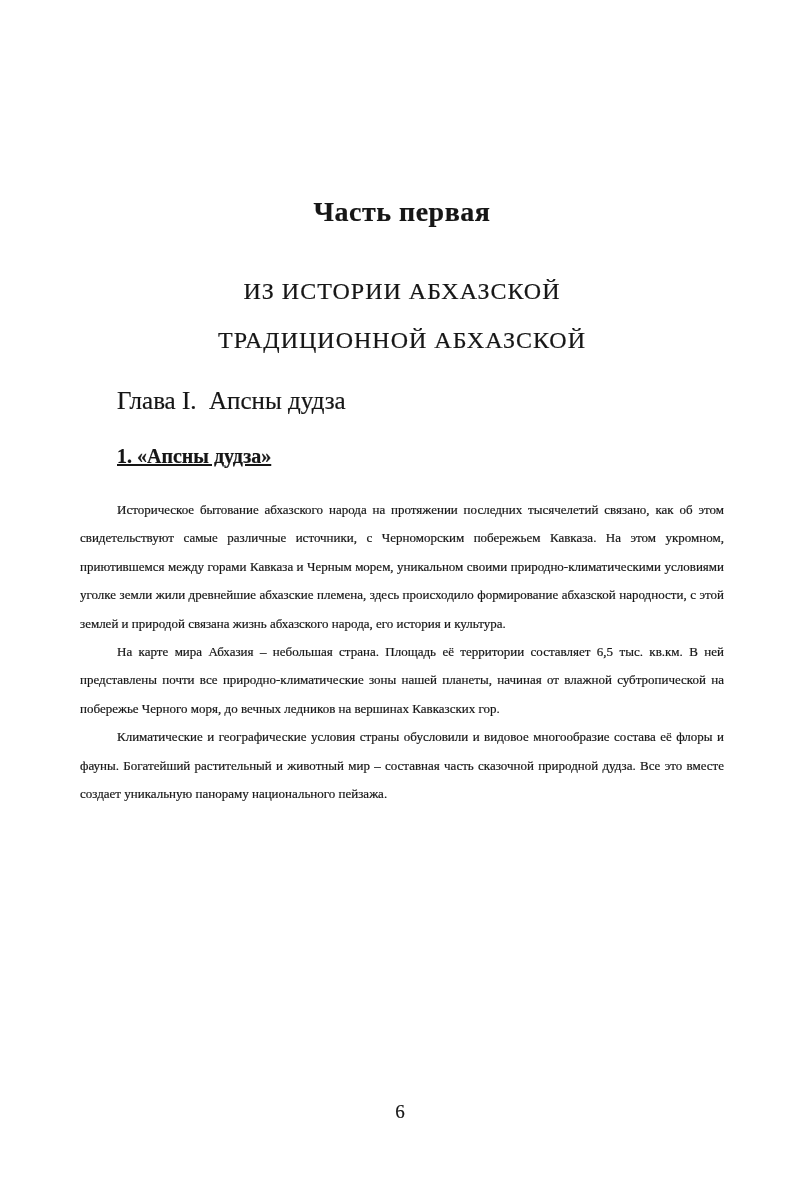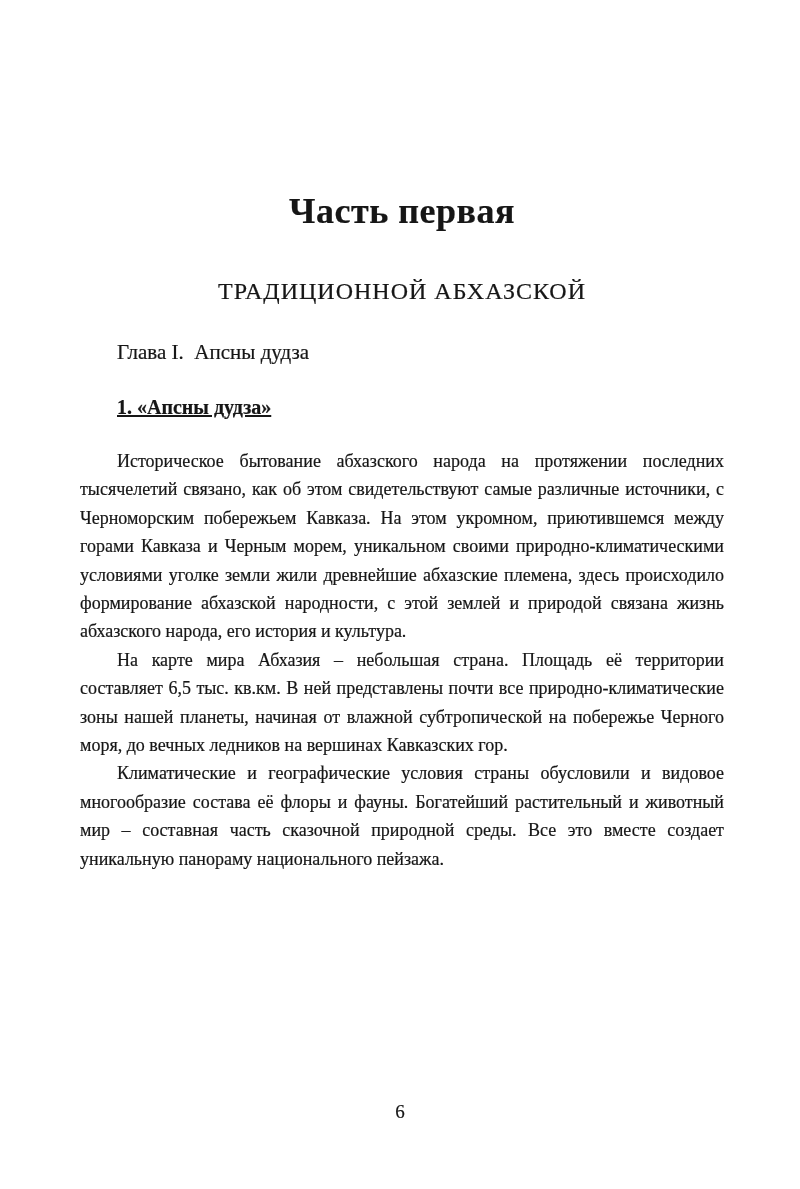--- a/index.html
+++ b/index.html
@@ -16,51 +16,51 @@
     color: #161616;
     font-family: "Liberation Serif", "DejaVu Serif", serif;
     box-sizing: border-box;
     padding: 196px 76px 0 80px;
     overflow: hidden;
     -webkit-text-stroke: 0.2px currentColor;
   }
   .part-title {
     margin: 0 0 40px 0;
     text-align: center;
-    font-size: 36px;
+    font-size: 28px;
     font-weight: bold;
     line-height: 31px;
     letter-spacing: 0.5px;
   }
   .book-title {
     margin: 0 0 23px 0;
     text-align: center;
     font-size: 24px;
     font-weight: normal;
     line-height: 49px;
     letter-spacing: 1px;
   }
   .chapter-heading {
     margin: 0 0 29px 0;
     padding-left: 37px;
-    font-size: 21px;
+    font-size: 25px;
     line-height: 26px;
     white-space: pre;
   }
   .section-heading {
     margin: 0 0 27px 0;
     padding-left: 37px;
     font-size: 20px;
     font-weight: bold;
     line-height: 26px;
     text-decoration: underline;
   }
   .body-par {
     margin: 0;
-    font-size: 18px;
+    font-size: 13px;
     line-height: 28.4px;
     text-align: justify;
     text-indent: 37px;
   }
   .page-number {
     position: absolute;
     left: 0;
     bottom: 66px;
     width: 100%;
     text-align: center;
@@ -68,29 +68,30 @@
   }
 </style>
 </head>
 <body>
 
 <div class="page">
 
   <h1 class="part-title">Часть первая</h1>
 
   <div class="book-title">
+    <div>ИЗ ИСТОРИИ АБХАЗСКОЙ</div>
     <div>ТРАДИЦИОННОЙ АБХАЗСКОЙ</div>
   </div>
 
   <div class="chapter-heading">Глава I.  Апсны дудза</div>
 
   <div class="section-heading">1. «Апсны дудза»</div>
 
   <p class="body-par">Историческое бытование абхазского народа на протяжении последних тысячелетий связано, как об этом свидетельствуют самые различные источники, с Черноморским побережьем Кавказа. На этом укромном, приютившемся между горами Кавказа и Черным морем, уникальном своими природно-климатическими условиями уголке земли жили древнейшие абхазские племена, здесь происходило формирование абхазской народности, с этой землей и природой связана жизнь абхазского народа, его история и культура.</p>
 
   <p class="body-par">На карте мира Абхазия – небольшая страна. Площадь её территории составляет 6,5 тыс. кв.км. В ней представлены почти все природно-климатические зоны нашей планеты, начиная от влажной субтропической на побережье Черного моря, до вечных ледников на вершинах Кавказских гор.</p>
 
 
-  <p class="body-par">Климатические и географические условия страны обусловили и видовое многообразие состава её флоры и фауны. Богатейший растительный и животный мир – составная часть сказочной природной среды. Все это вместе создает уникальную панораму национального пейзажа.</p>
+  <p class="body-par">Климатические и географические условия страны обусловили и видовое многообразие состава её флоры и фауны. Богатейший растительный и животный мир – составная часть сказочной природной дудза. Все это вместе создает уникальную панораму национального пейзажа.</p>
 
   <div class="page-number">6</div>
 
 </div>
 
 </body></html>

